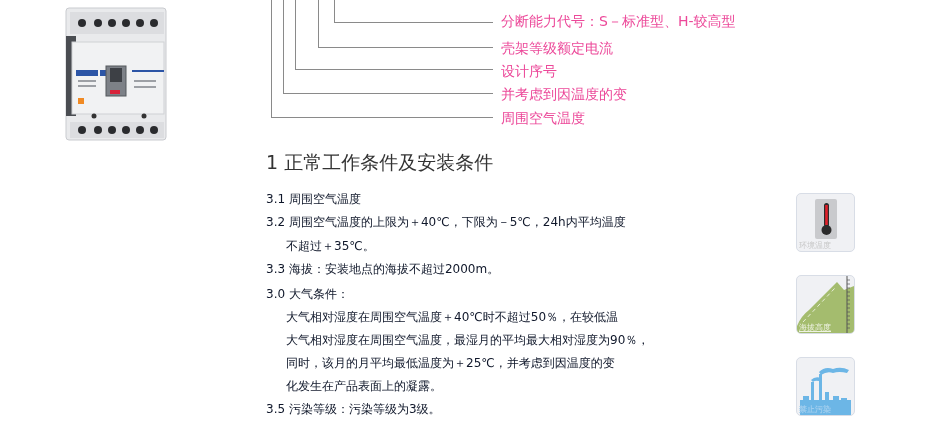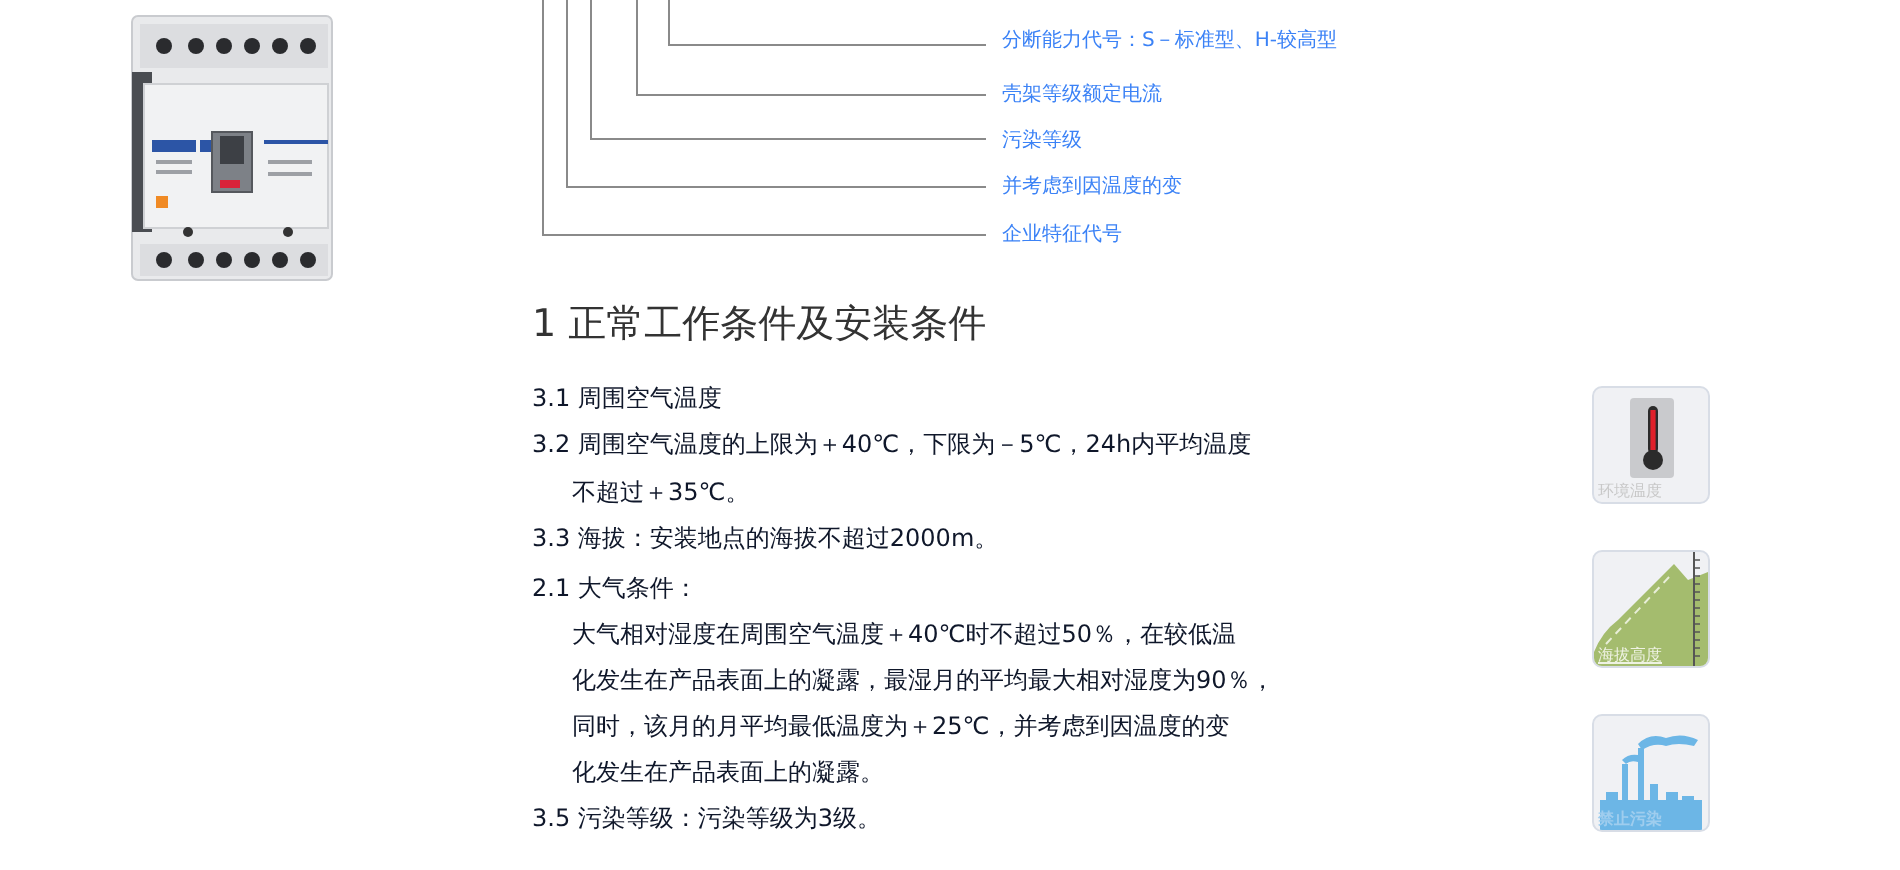--- a/index.html
+++ b/index.html
@@ -1,19 +1,19 @@
 <!DOCTYPE html>
 <html><head>
 <meta charset="utf-8">
 <style>
   html,body{margin:0;padding:0;background:#ffffff;}
   body{width:950px;height:435px;position:relative;overflow:hidden;font-family:"DejaVu Sans","Liberation Sans",sans-serif;color:#3a3a3a;}
   .vline{position:absolute;width:1px;background:#8a8a8a;}
   .hline{position:absolute;height:1px;background:#8a8a8a;}
-  .legend-label{position:absolute;left:501px;font-size:10px;line-height:16px;color:#3b82f6;white-space:nowrap;}
+  .legend-label{position:absolute;left:501px;font-size:14px;line-height:16px;color:#ec4899;white-space:nowrap;}
   .section-title{position:absolute;left:266px;top:150px;font-size:19px;line-height:24px;color:#333;white-space:nowrap;}
   .para{position:absolute;font-size:12px;line-height:16px;color:#0f172a;white-space:nowrap;}
   .icon-card{position:absolute;left:796px;width:57px;height:57px;border:1px solid #d8dde6;border-radius:5px;background:#f0f1f4;overflow:hidden;}
   .icon-cap{position:absolute;left:2px;bottom:1px;font-size:8px;line-height:9px;color:#c8c8c8;white-space:nowrap;text-align:right;}
   .breaker{position:absolute;left:64px;top:6px;width:106px;height:136px;}
 </style>
 </head>
 <body>
 
 <div class="breaker">
@@ -64,35 +64,35 @@
   <div class="hline" style="left:318px;top:47px;width:175px;"></div>
   <div class="vline" style="left:295px;top:0;height:69px;"></div>
   <div class="hline" style="left:295px;top:69px;width:198px;"></div>
   <div class="vline" style="left:283px;top:0;height:93px;"></div>
   <div class="hline" style="left:283px;top:93px;width:210px;"></div>
   <div class="vline" style="left:271px;top:0;height:117px;"></div>
   <div class="hline" style="left:271px;top:117px;width:222px;"></div>
 
   <div class="legend-label" style="top:13px;">分断能力代号：S－标准型、H-较高型</div>
   <div class="legend-label" style="top:40px;">壳架等级额定电流</div>
-  <div class="legend-label" style="top:63px;">污染等级</div>
+  <div class="legend-label" style="top:63px;">设计序号</div>
   <div class="legend-label" style="top:86px;">并考虑到因温度的变</div>
-  <div class="legend-label" style="top:110px;">企业特征代号</div>
+  <div class="legend-label" style="top:110px;">周围空气温度</div>
 </div>
 
 <div class="section-title">1 正常工作条件及安装条件</div>
 
 <div>
   <div class="para" style="left:266px;top:191px;">3.1 周围空气温度</div>
   <div class="para" style="left:266px;top:214px;">3.2 周围空气温度的上限为＋40℃，下限为－5℃，24h内平均温度</div>
   <div class="para" style="left:286px;top:238px;">不超过＋35℃。</div>
   <div class="para" style="left:266px;top:261px;">3.3  海拔：安装地点的海拔不超过2000m。</div>
-  <div class="para" style="left:266px;top:286px;">2.1 大气条件：</div>
+  <div class="para" style="left:266px;top:286px;">3.0 大气条件：</div>
   <div class="para" style="left:286px;top:309px;">大气相对湿度在周围空气温度＋40℃时不超过50％，在较低温</div>
-  <div class="para" style="left:286px;top:332px;">化发生在产品表面上的凝露，最湿月的平均最大相对湿度为90％，</div>
+  <div class="para" style="left:286px;top:332px;">大气相对湿度在周围空气温度，最湿月的平均最大相对湿度为90％，</div>
   <div class="para" style="left:286px;top:355px;">同时，该月的月平均最低温度为＋25℃，并考虑到因温度的变</div>
   <div class="para" style="left:286px;top:378px;text-align:right;">化发生在产品表面上的凝露。</div>
   <div class="para" style="left:266px;top:401px;">3.5 污染等级：污染等级为3级。</div>
 </div>
 
 <div class="icon-card" style="top:193px;">
   <svg width="57" height="57" viewBox="0 0 57 57">
     <rect x="18" y="5" width="22" height="40" rx="2" fill="#c9cacd"></rect>
     <rect x="27" y="9" width="5" height="24" rx="2.5" fill="#2b2b2b"></rect>
     <rect x="28.2" y="11" width="2.6" height="20" fill="#e0202a"></rect>

